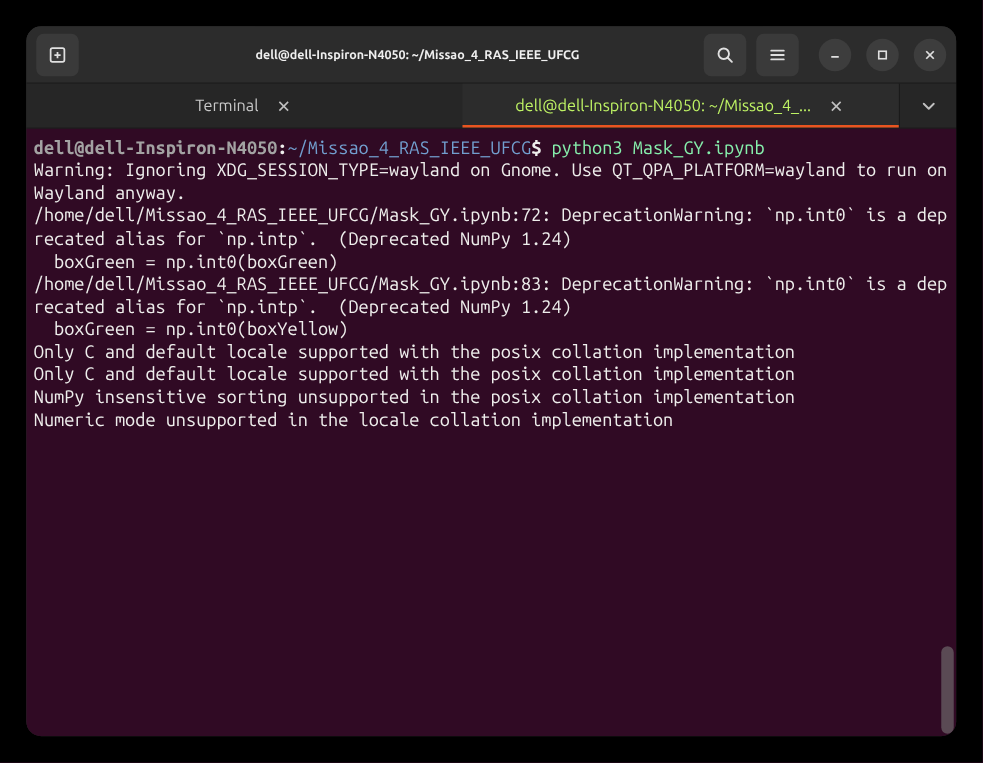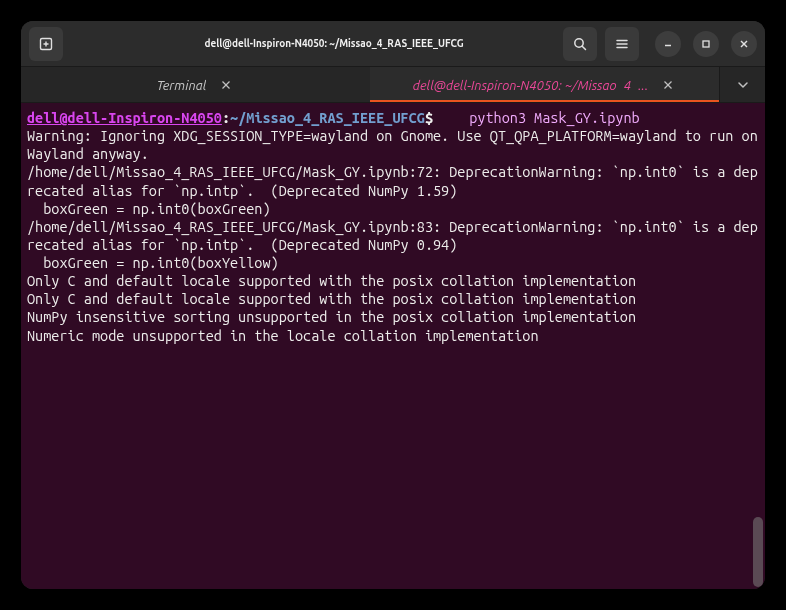--- a/index.html
+++ b/index.html
@@ -78,25 +78,24 @@
     display: flex;
     align-items: center;
     justify-content: center;
     gap: 12px;
     padding: 0 12px;
     color: #c8c8c8;
     font-size: 13px;
     cursor: pointer;
     position: relative;
     min-width: 0;
-    font-style: italic;
   }
   .tab.active {
     background: #2c2c2c;
-    color: #ec4899;
+    color: #bef264;
   }
   .tab.active::after {
     content: '';
     position: absolute;
     left: 0; right: 0; bottom: 0;
     height: 2px;
     background: #e95420;
   }
   .tab-label {
     white-space: nowrap;
@@ -127,24 +126,24 @@
     padding: 6px 6px;
     font-family: "Ubuntu Mono", "DejaVu Sans Mono", Consolas, monospace;
     font-size: 14.5px;
     line-height: 1.25;
     color: #eeeeec;
     overflow: hidden;
     position: relative;
     white-space: pre-wrap;
     word-break: break-all;
   }
-  .prompt-user { color: #d946ef; font-weight: bold; text-decoration: underline; }
-  .prompt-path { color: #729fcf; font-weight: bold; }
+  .prompt-user { color: #a3a3a3; font-weight: bold; }
+  .prompt-path { color: #729fcf; font-weight: normal; }
   .prompt-sep { color: #eeeeec; font-weight: bold; }
-  .cmd { color: #f0abfc; margin-left: 28px; }
+  .cmd { color: #86efac; }
   .out { color: #eeeeec; }
   .scrollbar {
     position: absolute;
     right: 2px;
     bottom: 2px;
     width: 10px;
     height: 70px;
     background: #5a4a54;
     border-radius: 5px;
   }
@@ -219,23 +218,23 @@
     </div>
     <div class="tab-menu">
       <svg width="12" height="12" viewBox="0 0 12 12">
         <polyline points="2,4 6,8 10,4" fill="none" stroke="currentColor" stroke-width="1.5" stroke-linecap="round" stroke-linejoin="round"></polyline>
       </svg>
     </div>
   </div>
 
   <div class="terminal-area"><span class="prompt-user">dell@dell-Inspiron-N4050</span><span class="prompt-sep">:</span><span class="prompt-path">~/Missao_4_RAS_IEEE_UFCG</span><span class="prompt-sep">$</span> <span class="cmd">python3 Mask_GY.ipynb</span>
 <span class="out">Warning: Ignoring XDG_SESSION_TYPE=wayland on Gnome. Use QT_QPA_PLATFORM=wayland to run on Wayland anyway.</span>
-<span class="out">/home/dell/Missao_4_RAS_IEEE_UFCG/Mask_GY.ipynb:72: DeprecationWarning: `np.int0` is a deprecated alias for `np.intp`.  (Deprecated NumPy 1.59)</span>
+<span class="out">/home/dell/Missao_4_RAS_IEEE_UFCG/Mask_GY.ipynb:72: DeprecationWarning: `np.int0` is a deprecated alias for `np.intp`.  (Deprecated NumPy 1.24)</span>
 <span class="out">  boxGreen = np.int0(boxGreen)</span>
-<span class="out">/home/dell/Missao_4_RAS_IEEE_UFCG/Mask_GY.ipynb:83: DeprecationWarning: `np.int0` is a deprecated alias for `np.intp`.  (Deprecated NumPy 0.94)</span>
+<span class="out">/home/dell/Missao_4_RAS_IEEE_UFCG/Mask_GY.ipynb:83: DeprecationWarning: `np.int0` is a deprecated alias for `np.intp`.  (Deprecated NumPy 1.24)</span>
 <span class="out">  boxGreen = np.int0(boxYellow)</span>
 <span class="out">Only C and default locale supported with the posix collation implementation</span>
 <span class="out">Only C and default locale supported with the posix collation implementation</span>
 <span class="out">NumPy insensitive sorting unsupported in the posix collation implementation</span>
 <span class="out">Numeric mode unsupported in the locale collation implementation</span>
     <div class="scrollbar"></div>
   </div>
 
 </div>
 

